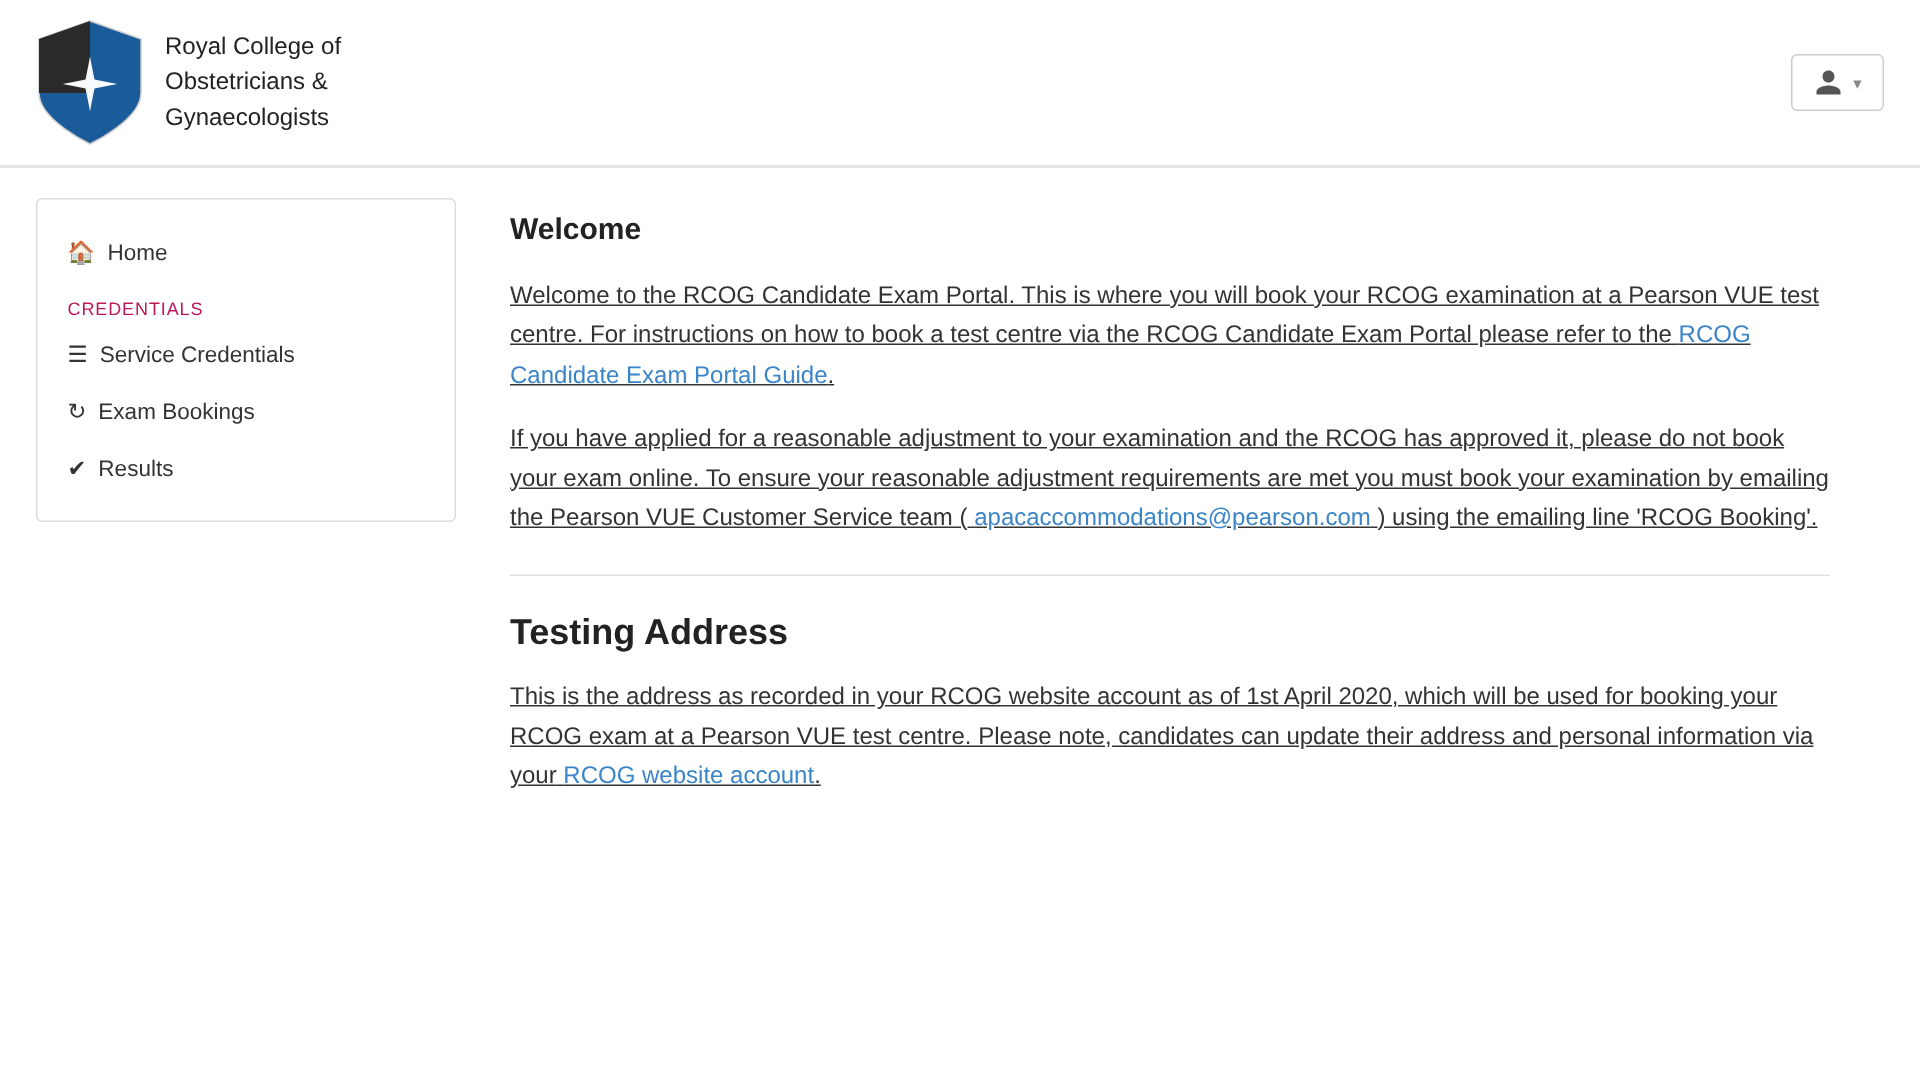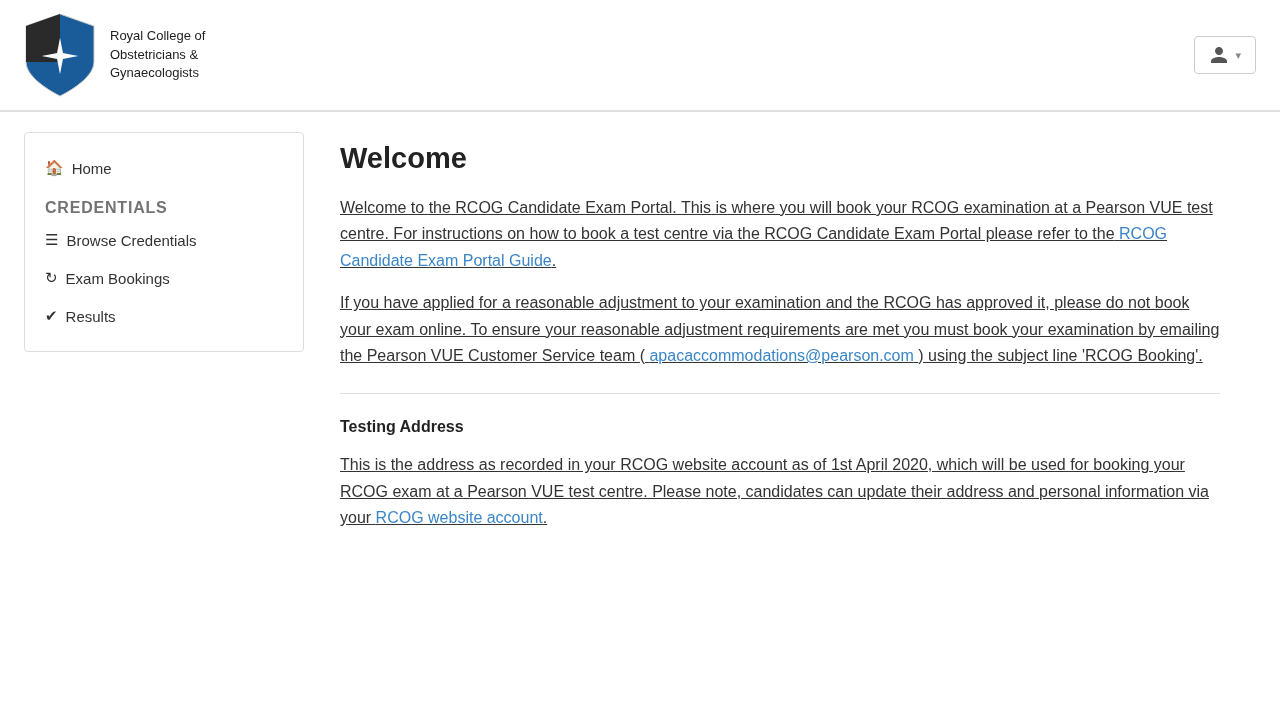--- a/index.html
+++ b/index.html
@@ -18,21 +18,21 @@
       display: flex;
       align-items: center;
       gap: 14px;
     }
     .logo-shield {
       width: 72px;
       height: 86px;
       flex-shrink: 0;
     }
     .header-title {
-      font-size: 13px;
+      font-size: 16px;
       line-height: 1.45;
       font-weight: 400;
       color: #222;
     }
     .header-user {
       display: flex;
       align-items: center;
       gap: 6px;
       border: 1px solid #ccc;
       border-radius: 4px;
@@ -79,43 +79,43 @@
       align-items: center;
       gap: 8px;
       padding: 10px 20px;
       cursor: pointer;
       font-size: 15px;
       color: #333;
       text-decoration: none;
     }
     .sidebar-section-label {
       padding: 12px 20px 4px 20px;
-      font-size: 16px;
-      font-weight: 700;
-      color: #737373;
+      font-size: 12px;
+      font-weight: 400;
+      color: #be185d;
       letter-spacing: 0.05em;
       text-transform: uppercase;
     }
     .sidebar-icon {
       font-size: 15px;
     }
 
     
     .main {
       flex: 1;
       padding: 10px 36px;
     }
     .main h1 {
-      font-size: 29px;
+      font-size: 20px;
       font-weight: 700;
       color: #222;
       margin-bottom: 20px;
     }
     .main h2 {
-      font-size: 16px;
+      font-size: 24px;
       font-weight: 700;
       color: #222;
       margin-bottom: 16px;
       margin-top: 10px;
     }
     .main p {
       font-size: 16px;
       line-height: 1.65;
       color: #333;
       margin-bottom: 16px;
@@ -169,21 +169,21 @@
 
   <nav class="sidebar">
     <a class="sidebar-item">
       <span class="sidebar-icon">🏠</span>
       <span>Home</span>
     </a>
 
     <div class="sidebar-section-label">CREDENTIALS</div>
     <a class="sidebar-item">
       <span class="sidebar-icon">☰</span>
-      <span>Browse Credentials</span>
+      <span>Service Credentials</span>
     </a>
 
     <a class="sidebar-item">
       <span class="sidebar-icon">↻</span>
       <span>Exam Bookings</span>
     </a>
     <a class="sidebar-item">
       <span class="sidebar-icon">✔</span>
       <span>Results</span>
     </a>
@@ -191,21 +191,21 @@
 
   <main class="main">
     <h1>Welcome</h1>
     <p>
       <span>Welcome to the RCOG Candidate Exam Portal. This is where you will book your RCOG examination at a Pearson VUE test centre. For instructions on how to book a test centre via the RCOG Candidate Exam Portal please refer to the</span>
       <a href="#">RCOG Candidate Exam Portal Guide</a><span>.</span>
     </p>
     <p>
       <span>If you have applied for a reasonable adjustment to your examination and the RCOG has approved it, please do not book your exam online. To ensure your reasonable adjustment requirements are met you must book your examination by emailing the Pearson VUE Customer Service team (</span>
       <a href="#">apacaccommodations@pearson.com</a>
-      <span> ) using the subject line 'RCOG Booking'.</span>
+      <span> ) using the emailing line 'RCOG Booking'.</span>
     </p>
 
     <hr class="section-divider">
 
     <h2>Testing Address</h2>
     <p>
       <span>This is the address as recorded in your RCOG website account as of 1st April 2020, which will be used for booking your RCOG exam at a Pearson VUE test centre. Please note, candidates can update their address and personal information via your</span>
       <a href="#">RCOG website account</a><span>.</span>
     </p>
   </main>

